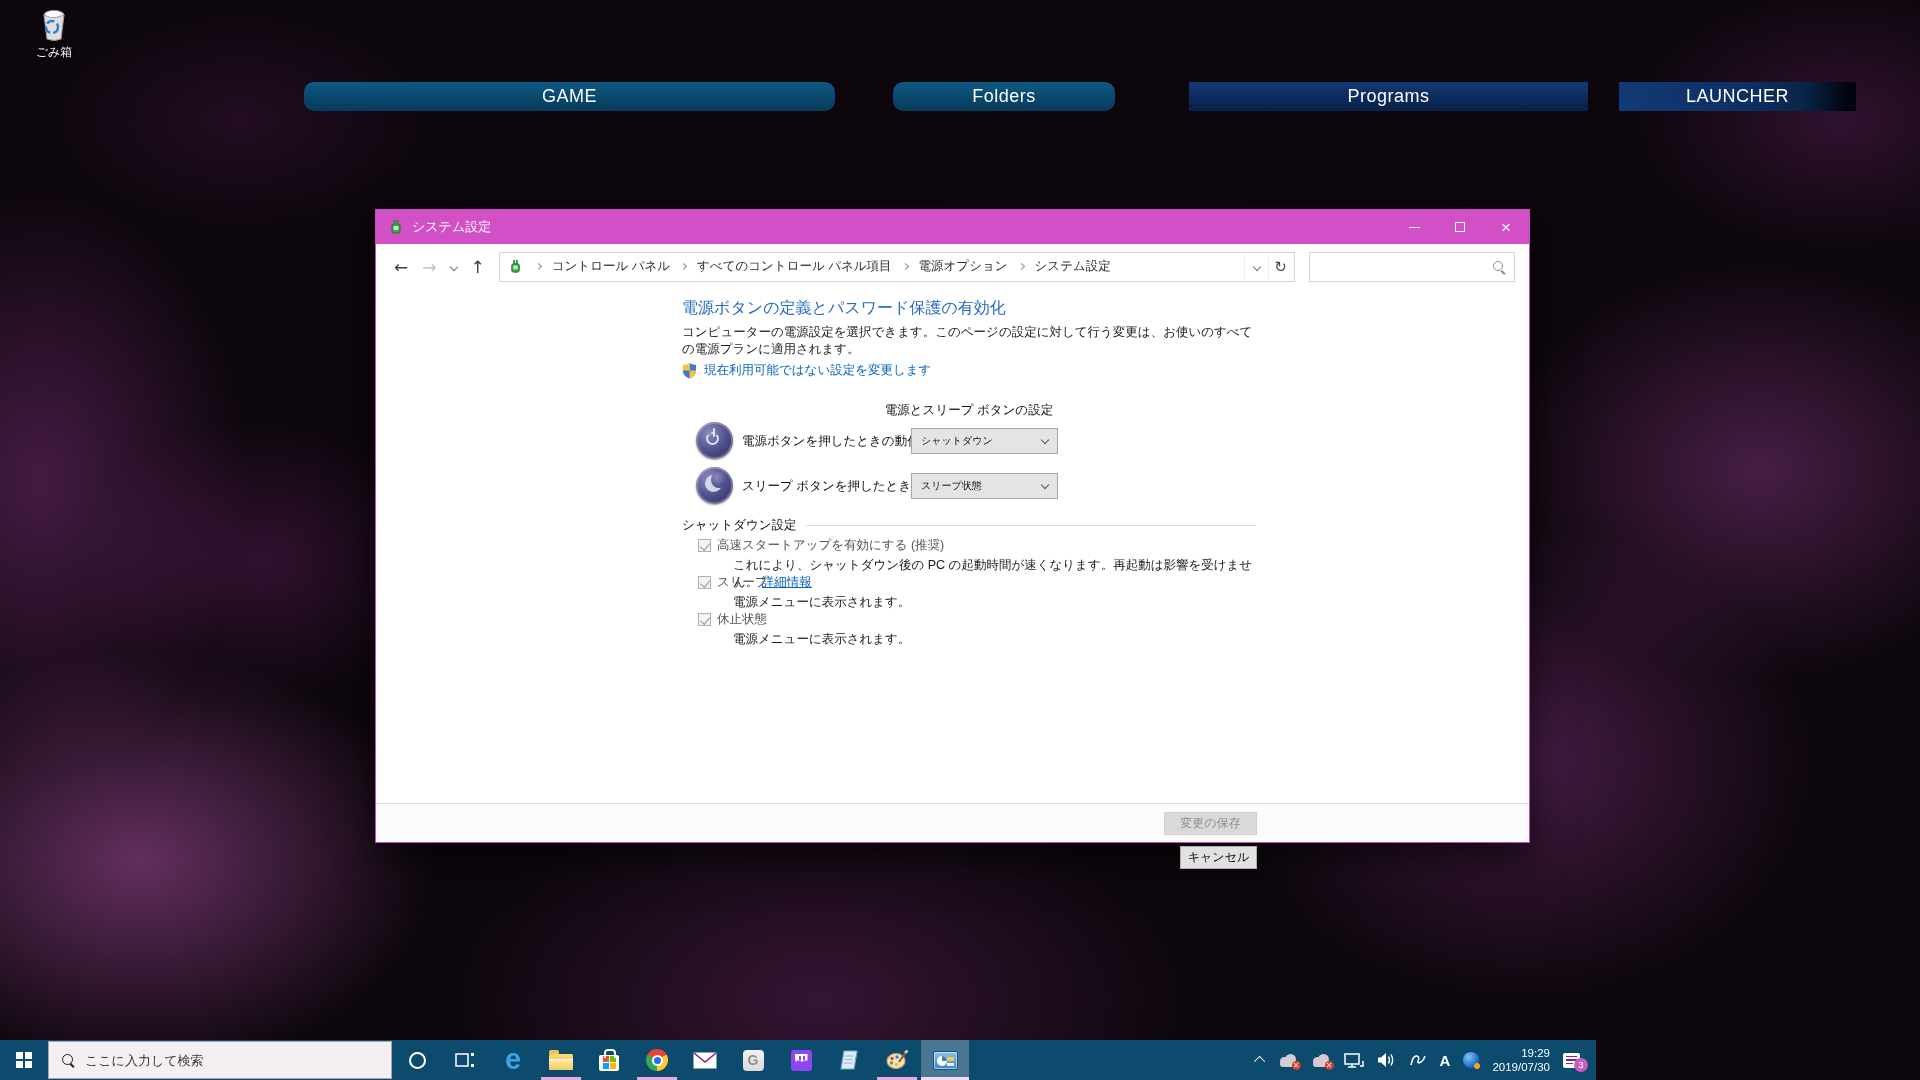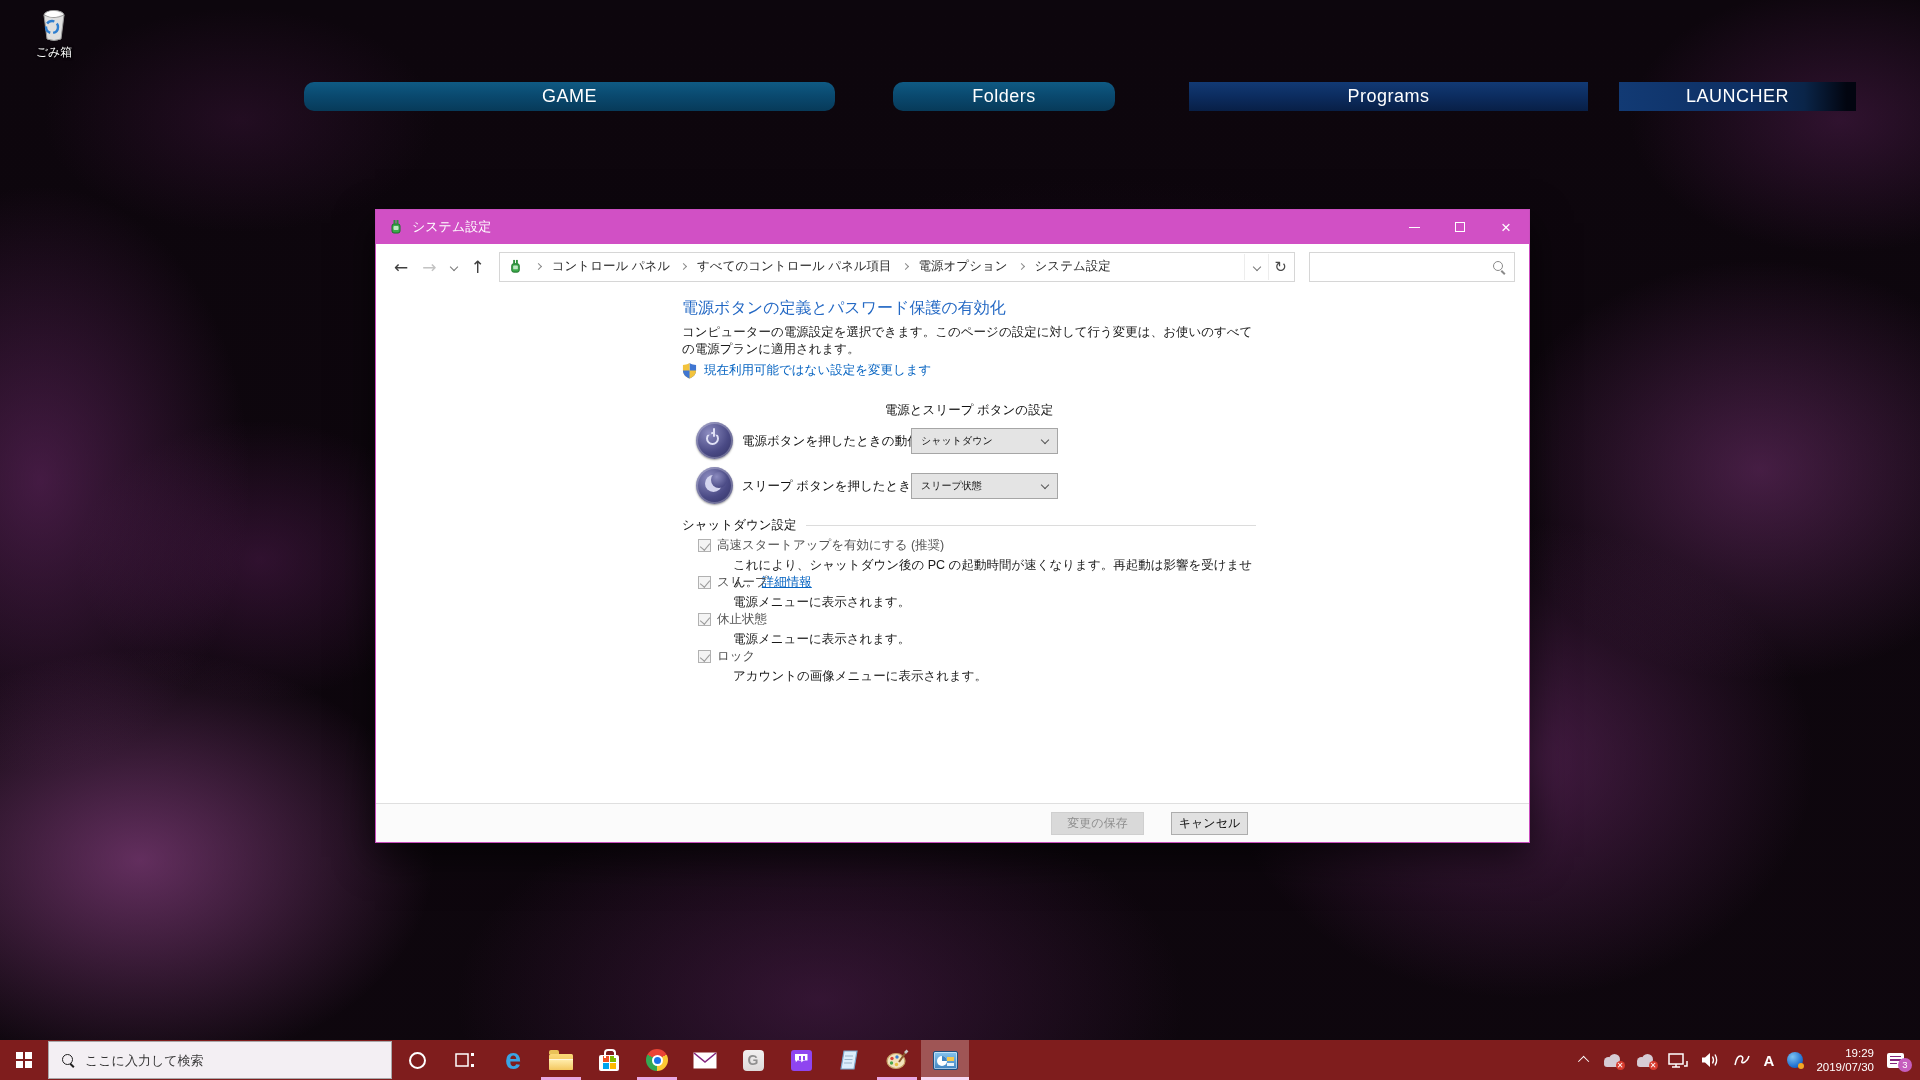--- a/index.html
+++ b/index.html
@@ -99,28 +99,28 @@
   .cbgroup { position:absolute; left:306px; width:574px; }
   #cb-0 { top:247px; } #cb-1 { top:284px; } #cb-2 { top:321px; } #cb-3 { top:358px; }
   .cbrow { display:flex; align-items:center; gap:6px; margin-left:16px; }
   .cbox { width:13px; height:13px; border:1px solid #b1b1b1; background:#f4f4f4; position:relative; }
   .cbox.checked::after { content:""; position:absolute; left:2.5px; top:0.5px; width:5px; height:8px;
             border-right:1.8px solid #9a9a9a; border-bottom:1.8px solid #9a9a9a; transform:rotate(40deg); }
   .cblabel { font-size:12.5px; color:#545454; }
   .cbsub { margin-left:51px; margin-top:3px; font-size:12.5px; color:#1a1a1a; }
 
   .wfooter { position:absolute; left:0; right:0; bottom:0; height:39px; border-top:1px solid #dfdfdf; background:#fbfbfb; }
-  .wfooter .btns { position:absolute; right:281px; top:8px; display:flex; gap:11px; }
+  .wfooter .btns { position:absolute; right:272px; top:8px; display:flex; gap:11px;flex-direction:column; }
   .btn { height:23px; font-size:12px; display:flex; align-items:center; justify-content:center; cursor:pointer;
          font-family:"Liberation Sans","DejaVu Sans",sans-serif; }
   .btn.save { width:93px; background:#d9d9d9; border:1px solid #cfcfcf; color:#8f8f8f; cursor:default; }
   .btn.cancel { width:77px; background:#e1e1e1; border:1px solid #adadad; color:#0f0f0f;margin-left:16px; }
 
   
-  .taskbar { position:absolute; left:0; bottom:0; width:1920px; height:40px; background:#7f1d1d; display:block;padding-left:32px; }
+  .taskbar { position:absolute; left:0; bottom:0; width:1596px; height:40px; background:#0c4a6e; display:block;padding-left:32px; }
   .startbtn { position:absolute; left:0; top:0; width:48px; height:40px; display:flex; align-items:center; justify-content:center; cursor:pointer; }
   .winlogo { display:grid; grid-template-columns:7px 7px; grid-template-rows:7px 7px; gap:1.6px; transform:translateY(0); }
   .winlogo span { background:#fff; }
   .tsearch { position:absolute; left:48px; top:1px; width:344px; height:38px; background:#f3eff3; border:1px solid rgba(0,0,0,.3);
              display:flex; align-items:center; padding:0 12px; gap:10px; }
   .tsearch .mag::before { border-color:#1f1f1f; width:9px; height:9px; }
   .tsearch .mag::after { background:#1f1f1f; }
   .tsearch input { border:none; outline:none; background:transparent; font-size:13px; color:#1f1f1f; flex:1; }
   .tsearch input::placeholder { color:#1f1f1f; opacity:.9; }
 
@@ -334,27 +334,20 @@
     </div>
 
     <div class="cbgroup" id="cb-2">
       <div class="cbrow">
         <span class="cbox checked"></span>
         <span class="cblabel">休止状態</span>
       </div>
       <div class="cbsub">電源メニューに表示されます。</div>
     </div>
 
-    <div class="cbgroup" id="cb-3">
-      <div class="cbrow">
-        <span class="cbox checked"></span>
-        <span class="cblabel">ロック</span>
-      </div>
-      <div class="cbsub">アカウントの画像メニューに表示されます。</div>
-    </div>
   </div>
 
   <div class="wfooter">
     <div class="btns">
       <div class="btn save">変更の保存</div>
       <div class="btn cancel">キャンセル</div>
     </div>
   </div>
 </div>
 

